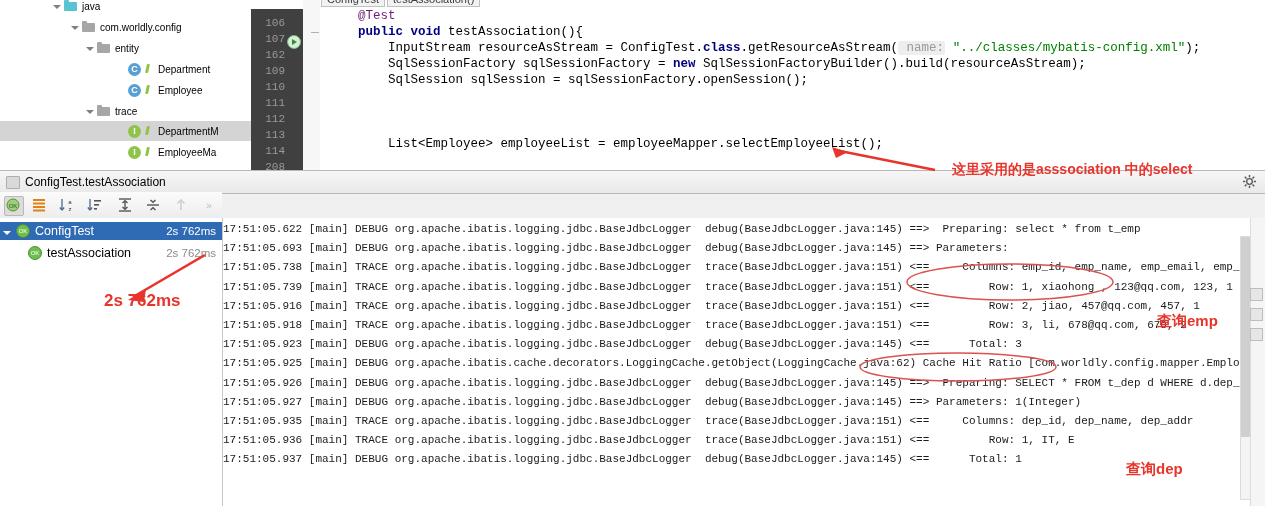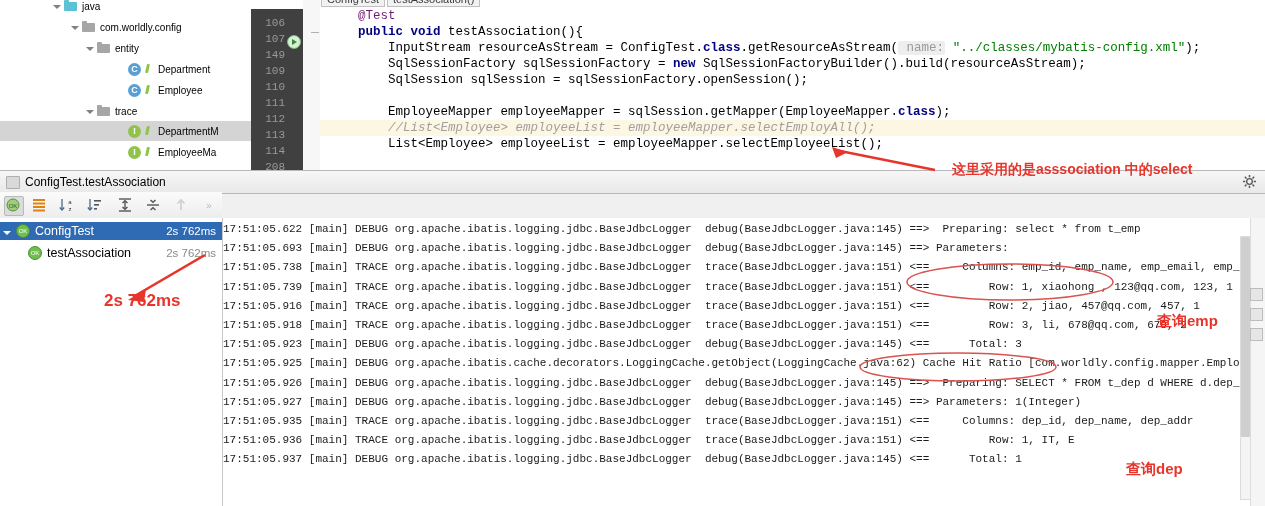--- a/index.html
+++ b/index.html
@@ -166,21 +166,21 @@
 
     <div class="editor">
       <div class="breadcrumb">
         <span class="crumb">ConfigTest</span>
         <span class="crumb">testAssociation()</span>
       </div>
       <div class="gutter">
           <div class="gline" style="top: 8px;">106</div>
           <div class="gline" style="top: 24px;">107</div>
           <div class="runicon" style="top: 26px;"></div>
-          <div class="gline" style="top: 40px;">149</div>
+          <div class="gline" style="top: 40px;">162</div>
           <div class="gline" style="top: 56px;">109</div>
           <div class="gline" style="top: 72px;">110</div>
           <div class="gline" style="top: 88px;">111</div>
           <div class="gline" style="top: 104px;">112</div>
           <div class="gline" style="top: 120px;">113</div>
           <div class="gline" style="top: 136px;">114</div>
           <div class="gline" style="top: 152px;">208</div>
         </div>
       <div class="foldcol">
           <div class="foldmark" style="top: 32px;"></div>
@@ -196,26 +196,20 @@
             <div class="txt"><span>    </span><span class="kw">public void</span><span> testAssociation(){</span></div>
           </div>
           <div class="crow" style="top: 56px;">
             <div class="txt"><span>        SqlSessionFactory sqlSessionFactory = </span><span class="kw">new</span><span> SqlSessionFactoryBuilder().build(resourceAsStream);</span></div>
           </div>
           <div class="crow" style="top: 72px;">
             <div class="txt"><span>        SqlSession sqlSession = sqlSessionFactory.openSession();</span></div>
           </div>
           <div class="crow" style="top: 88px;">
             <div class="txt"><span></span></div>
-          </div>
-          <div class="crow" style="top: 104px;">
-            <div class="txt"><span>        EmployeeMapper employeeMapper = sqlSession.getMapper(EmployeeMapper.</span><span class="kw">class</span><span>);</span></div>
-          </div>
-          <div class="crow hl-row" style="top: 120px;">
-            <div class="txt"><span class="cmt">        //List&lt;Employee&gt; employeeList = employeeMapper.selectEmployAll();</span></div>
           </div>
           <div class="crow" style="top: 136px;">
             <div class="txt"><span>        List&lt;Employee&gt; employeeList = employeeMapper.selectEmployeeList();</span></div>
           </div>
           <div class="crow" style="top: 152px;">
             <div class="txt"><span></span></div>
           </div>
         </div>
     </div>
   </div>

